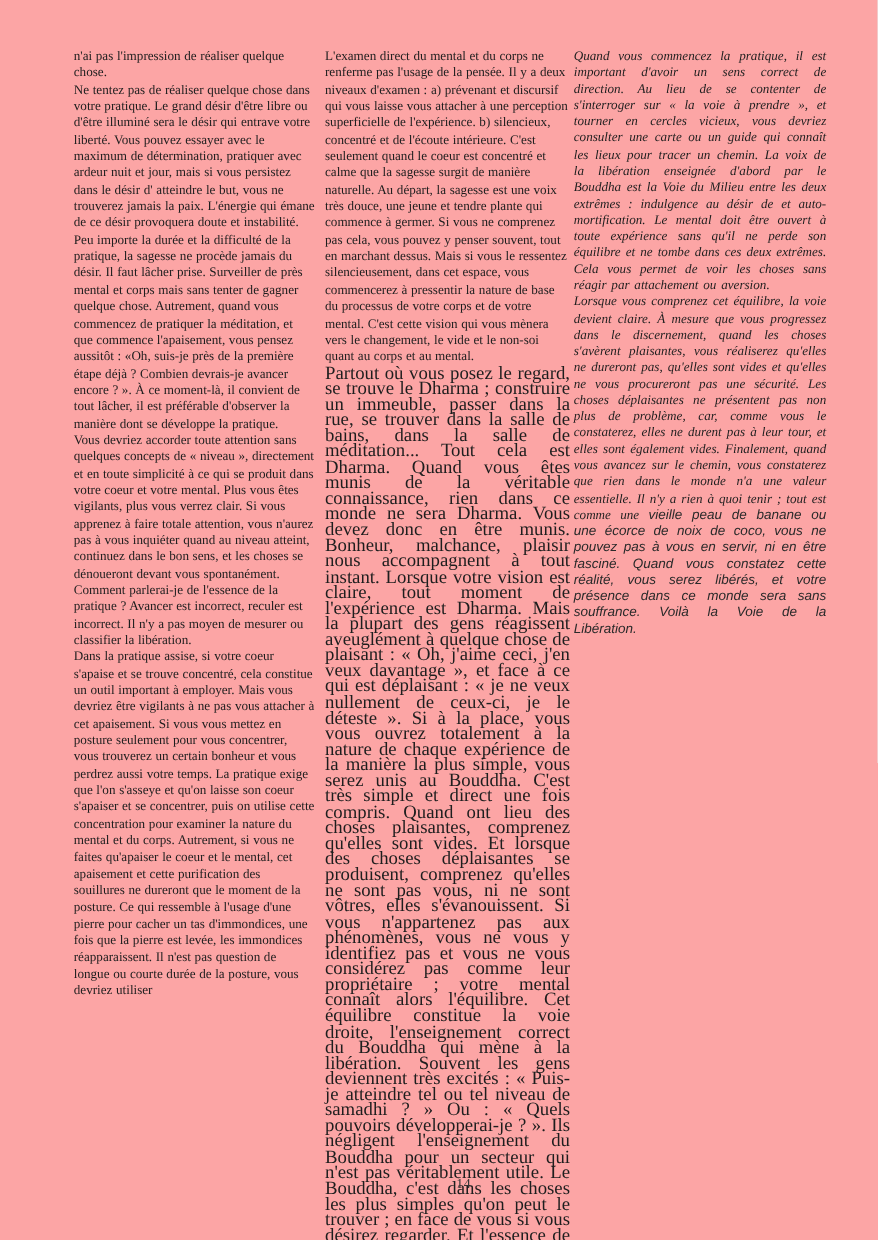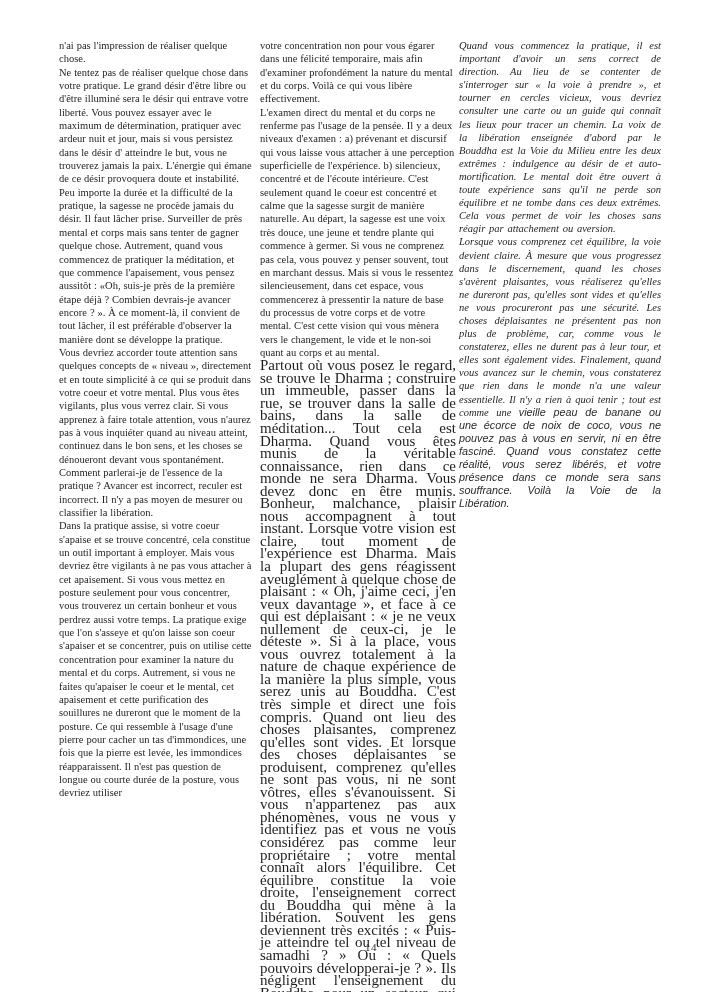--- a/index.html
+++ b/index.html
@@ -6,21 +6,21 @@
     margin: 0;
     padding: 0;
     background: #e8e8e8;
     font-family: "Liberation Serif", serif;
   }
   .page {
     position: relative;
     width: 702px;
     height: 992px;
     margin: 0 auto;
-    background: #ffffff;
+    background: #fca5a5;
     color: #1e1e1e;
     overflow: hidden;
   }
   .col {
     position: absolute;
     top: 39px;
   }
   .col1 { left: 59px;  width: 193px; }
   .col2 { left: 260px; width: 196px; }
   .col3 { left: 459px; width: 202px; }
@@ -68,21 +68,20 @@
 <body>
 
 <div class="page">
   <div class="col col1">
       <p class="para ">n'ai pas l'impression de réaliser quelque chose.</p>
       <p class="para ">Ne tentez pas de réaliser quelque chose dans votre pratique. Le grand désir d'être libre ou d'être illuminé sera le désir qui entrave votre liberté. Vous pouvez essayer avec le maximum de détermination, pratiquer avec ardeur nuit et jour, mais si vous persistez dans le désir d' atteindre le but, vous ne trouverez jamais la paix. L'énergie qui émane de ce désir provoquera doute et instabilité. Peu importe la durée et la difficulté de la pratique, la sagesse ne procède jamais du désir. Il faut lâcher prise. Surveiller de près mental et corps mais sans tenter de gagner quelque chose. Autrement, quand vous commencez de pratiquer la méditation, et que commence l'apaisement, vous pensez aussitôt : «Oh, suis-je près de la première étape déjà ? Combien devrais-je avancer encore ? ». À ce moment-là, il convient de tout lâcher, il est préférable d'observer la manière dont se développe la pratique.</p>
       <p class="para ">Vous devriez accorder toute attention sans quelques concepts de « niveau », directement et en toute simplicité à ce qui se produit dans votre coeur et votre mental. Plus vous êtes vigilants, plus vous verrez clair. Si vous apprenez à faire totale attention, vous n'aurez pas à vous inquiéter quand au niveau atteint, continuez dans le bon sens, et les choses se dénoueront devant vous spontanément. Comment parlerai-je de l'essence de la pratique ? Avancer est incorrect, reculer est incorrect. Il n'y a pas moyen de mesurer ou classifier la libération.</p>
       <p class="para ">Dans la pratique assise, si votre coeur s'apaise et se trouve concentré, cela constitue un outil important à employer. Mais vous devriez être vigilants à ne pas vous attacher à cet apaisement. Si vous vous mettez en posture seulement pour vous concentrer, vous trouverez un certain bonheur et vous perdrez aussi votre temps. La pratique exige que l'on s'asseye et qu'on laisse son coeur s'apaiser et se concentrer, puis on utilise cette concentration pour examiner la nature du mental et du corps. Autrement, si vous ne faites qu'apaiser le coeur et le mental, cet apaisement et cette purification des souillures ne dureront que le moment de la posture. Ce qui ressemble à l'usage d'une pierre pour cacher un tas d'immondices, une fois que la pierre est levée, les immondices réapparaissent. Il n'est pas question de longue ou courte durée de la posture, vous devriez utiliser</p>
     </div>
   <div class="col col2">
-      <p class="para ">votre concentration non pour vous égarer dans une félicité temporaire, mais afin d'examiner profondément la nature du mental et du corps. Voilà ce qui vous libère effectivement.</p>
       <p class="para ">L'examen direct du mental et du corps ne renferme pas l'usage de la pensée. Il y a deux niveaux d'examen : a) prévenant et discursif qui vous laisse vous attacher à une perception superficielle de l'expérience. b) silencieux, concentré et de l'écoute intérieure. C'est seulement quand le coeur est concentré et calme que la sagesse surgit de manière naturelle. Au départ, la sagesse est une voix très douce, une jeune et tendre plante qui commence à germer. Si vous ne comprenez pas cela, vous pouvez y penser souvent, tout en marchant dessus. Mais si vous le ressentez silencieusement, dans cet espace, vous commencerez à pressentir la nature de base du processus de votre corps et de votre mental. C'est cette vision qui vous mènera vers le changement, le vide et le non-soi quant au corps et au mental.</p>
       <p class="para small">Partout où vous posez le regard, se trouve le Dharma ; construire un immeuble, passer dans la rue, se trouver dans la salle de bains, dans la salle de méditation... Tout cela est Dharma. Quand vous êtes munis de la véritable connaissance, rien dans ce monde ne sera Dharma. Vous devez donc en être munis. Bonheur, malchance, plaisir nous accompagnent à tout instant. Lorsque votre vision est claire, tout moment de l'expérience est Dharma. Mais la plupart des gens réagissent aveuglément à quelque chose de plaisant : « Oh, j'aime ceci, j'en veux davantage », et face à ce qui est déplaisant : « je ne veux nullement de ceux-ci, je le déteste ». Si à la place, vous vous ouvrez totalement à la nature de chaque expérience de la manière la plus simple, vous serez unis au Bouddha. C'est très simple et direct une fois compris. Quand ont lieu des choses plaisantes, comprenez qu'elles sont vides. Et lorsque des choses déplaisantes se produisent, comprenez qu'elles ne sont pas vous, ni ne sont vôtres, elles s'évanouissent. Si vous n'appartenez pas aux phénomènes, vous ne vous y identifiez pas et vous ne vous considérez pas comme leur propriétaire ; votre mental connaît alors l'équilibre. Cet équilibre constitue la voie droite, l'enseignement correct du Bouddha qui mène à la libération. Souvent les gens deviennent très excités : « Puis-je atteindre tel ou tel niveau de samadhi ? » Ou : « Quels pouvoirs développerai-je ? ». Ils négligent l'enseignement du Bouddha pour un secteur qui n'est pas véritablement utile. Le Bouddha, c'est dans les choses les plus simples qu'on peut le trouver ; en face de vous si vous désirez regarder. Et l'essence de cet équilibre est un mental sans attachement.</p>
     </div>
   <div class="col col3">
       <p class="para justify3">Quand vous commencez la pratique, il est important d'avoir un sens correct de direction. Au lieu de se contenter de s'interroger sur « la voie à prendre », et tourner en cercles vicieux, vous devriez consulter une carte ou un guide qui connaît les lieux pour tracer un chemin. La voix de la libération enseignée d'abord par le Bouddha est la Voie du Milieu entre les deux extrêmes : indulgence au désir de et auto-mortification. Le mental doit être ouvert à toute expérience sans qu'il ne perde son équilibre et ne tombe dans ces deux extrêmes. Cela vous permet de voir les choses sans réagir par attachement ou aversion.</p>
       <p class="para justify3"><span class="run-serif">Lorsque vous comprenez cet équilibre, la voie devient claire. À mesure que vous progressez dans le discernement, quand les choses s'avèrent plaisantes, vous réaliserez qu'elles ne dureront pas, qu'elles sont vides et qu'elles ne vous procureront pas une sécurité. Les choses déplaisantes ne présentent pas non plus de problème, car, comme vous le constaterez, elles ne durent pas à leur tour, et elles sont également vides. Finalement, quand vous avancez sur le chemin, vous constaterez que rien dans le monde n'a une valeur essentielle. Il n'y a rien à quoi tenir ; tout est comme une </span><span class="run-sans">vieille peau de banane ou une écorce de noix de coco, vous ne pouvez pas à vous en servir, ni en être fasciné. Quand vous constatez cette réalité, vous serez libérés, et votre présence dans ce monde sera sans souffrance. Voilà la Voie de la Libération.</span></p>
     </div>
   <div class="page-number">14</div>
 </div>
 

